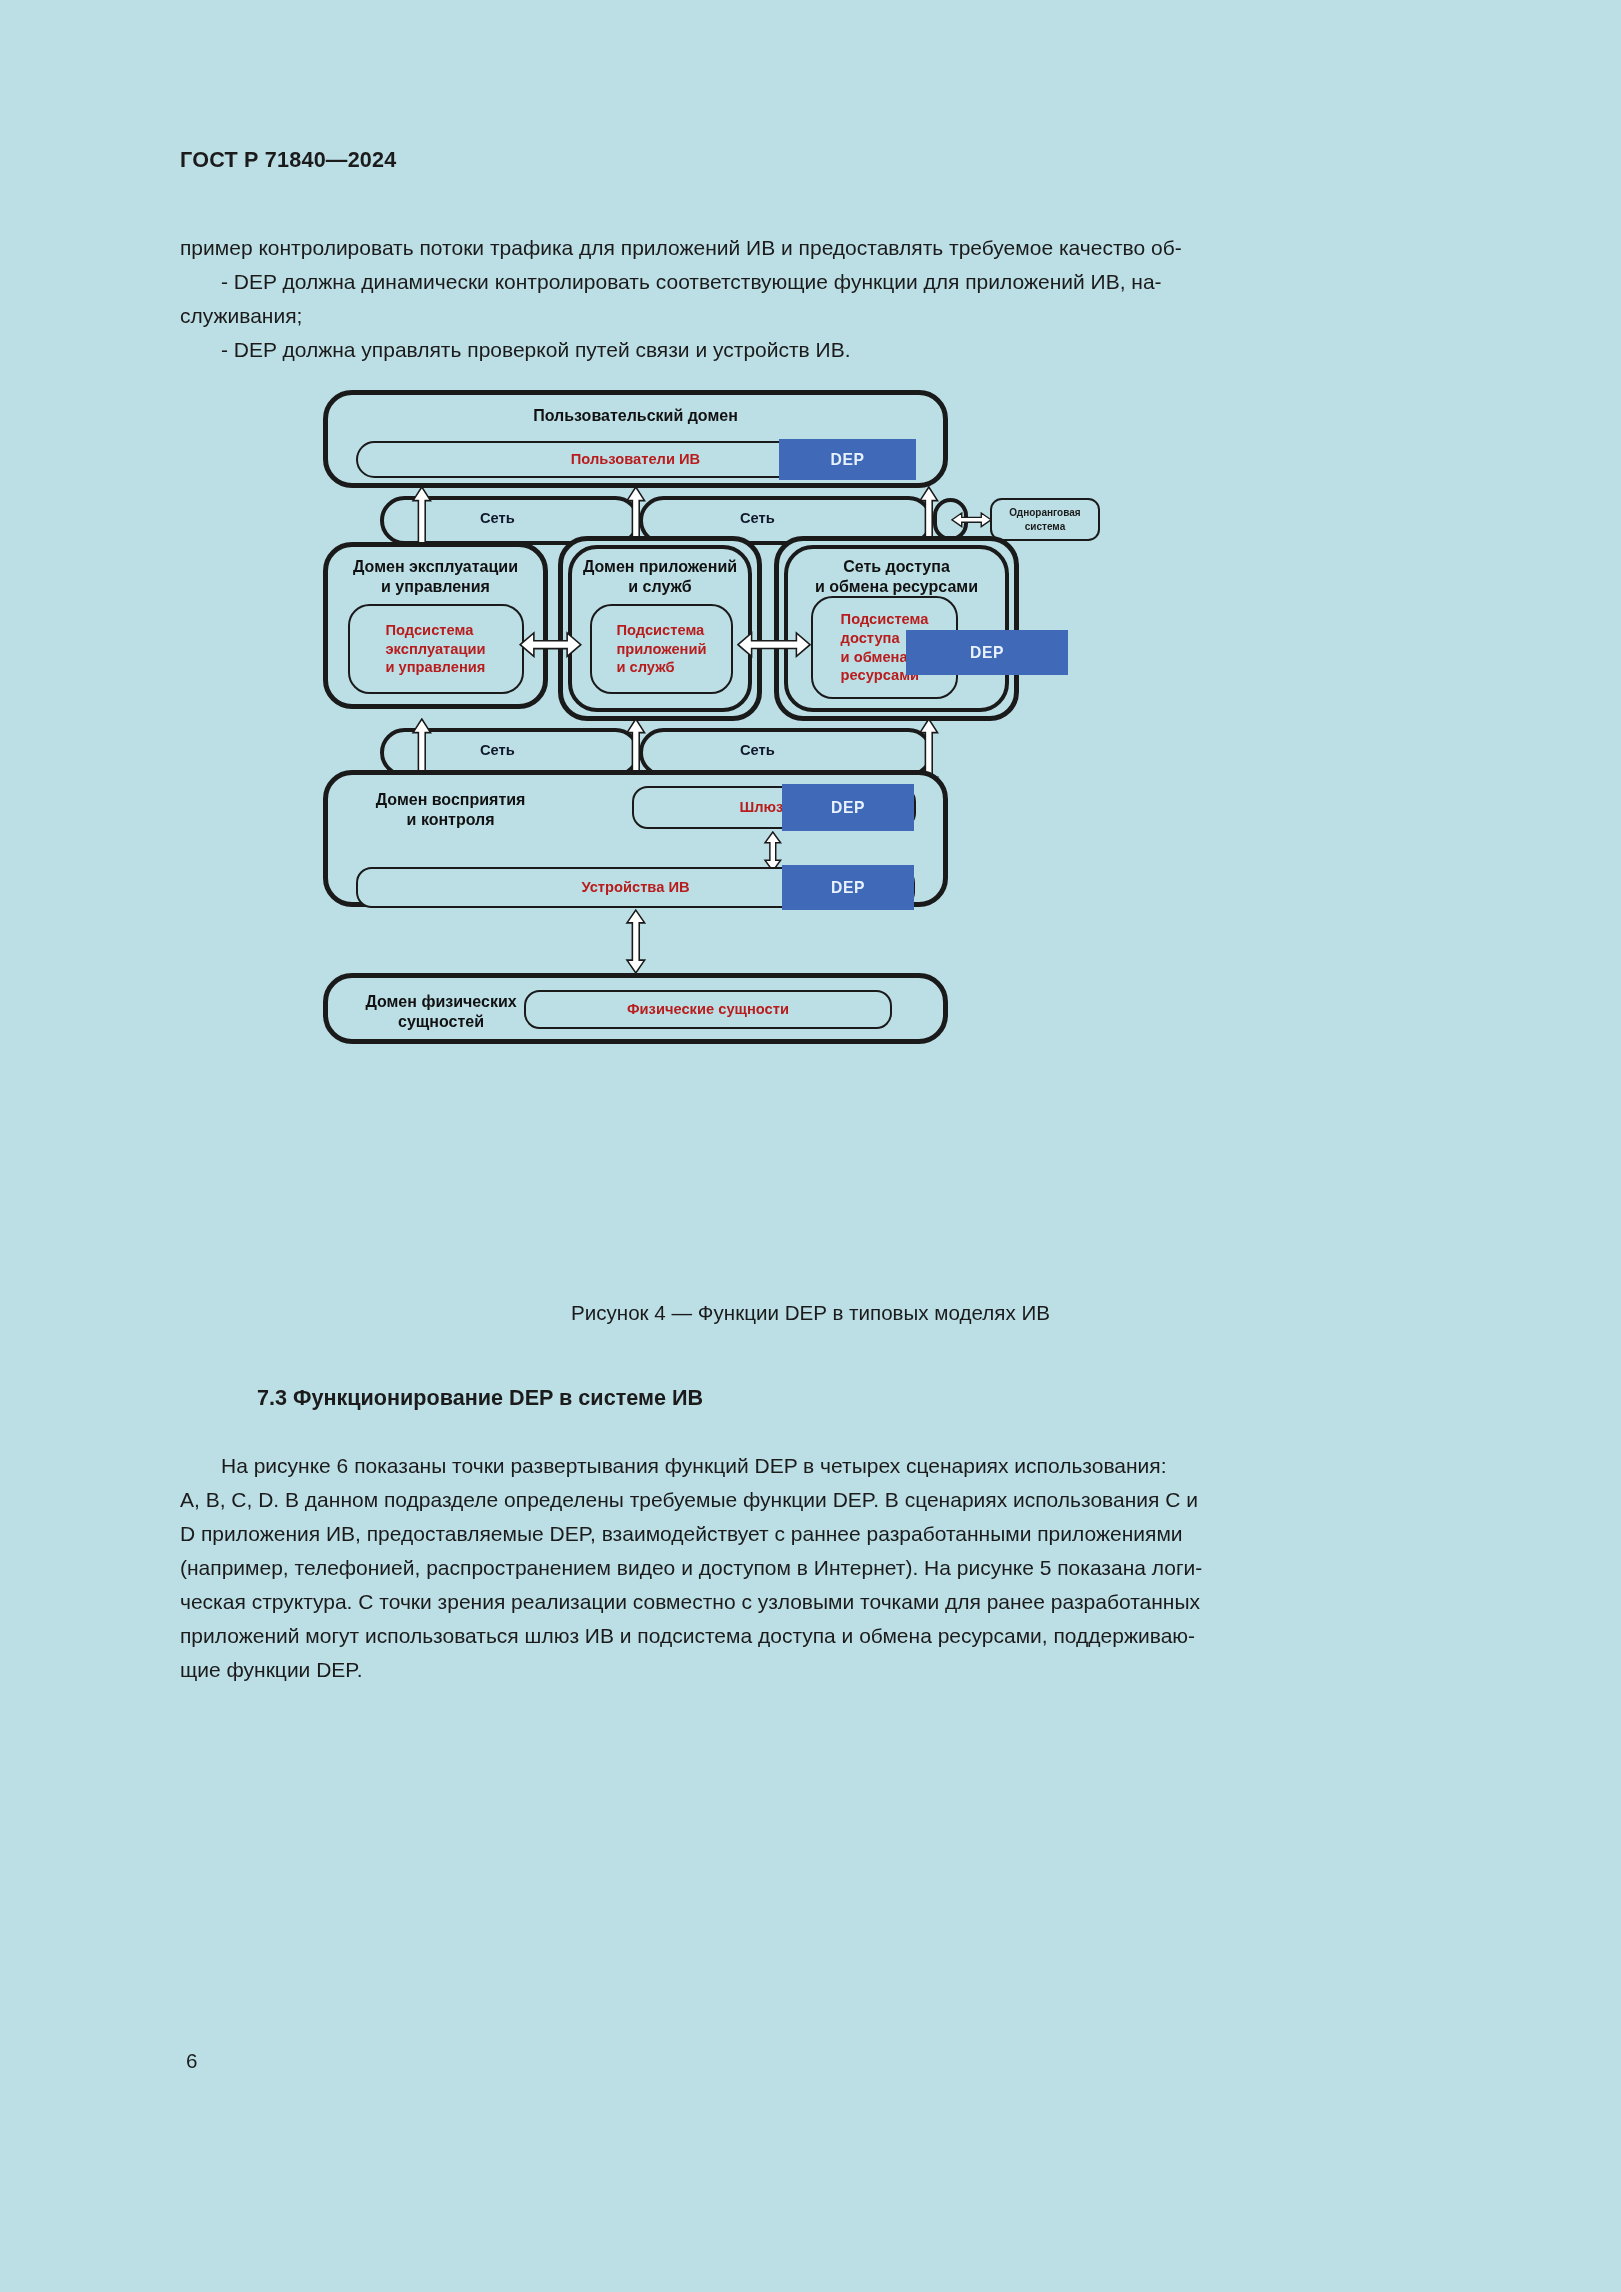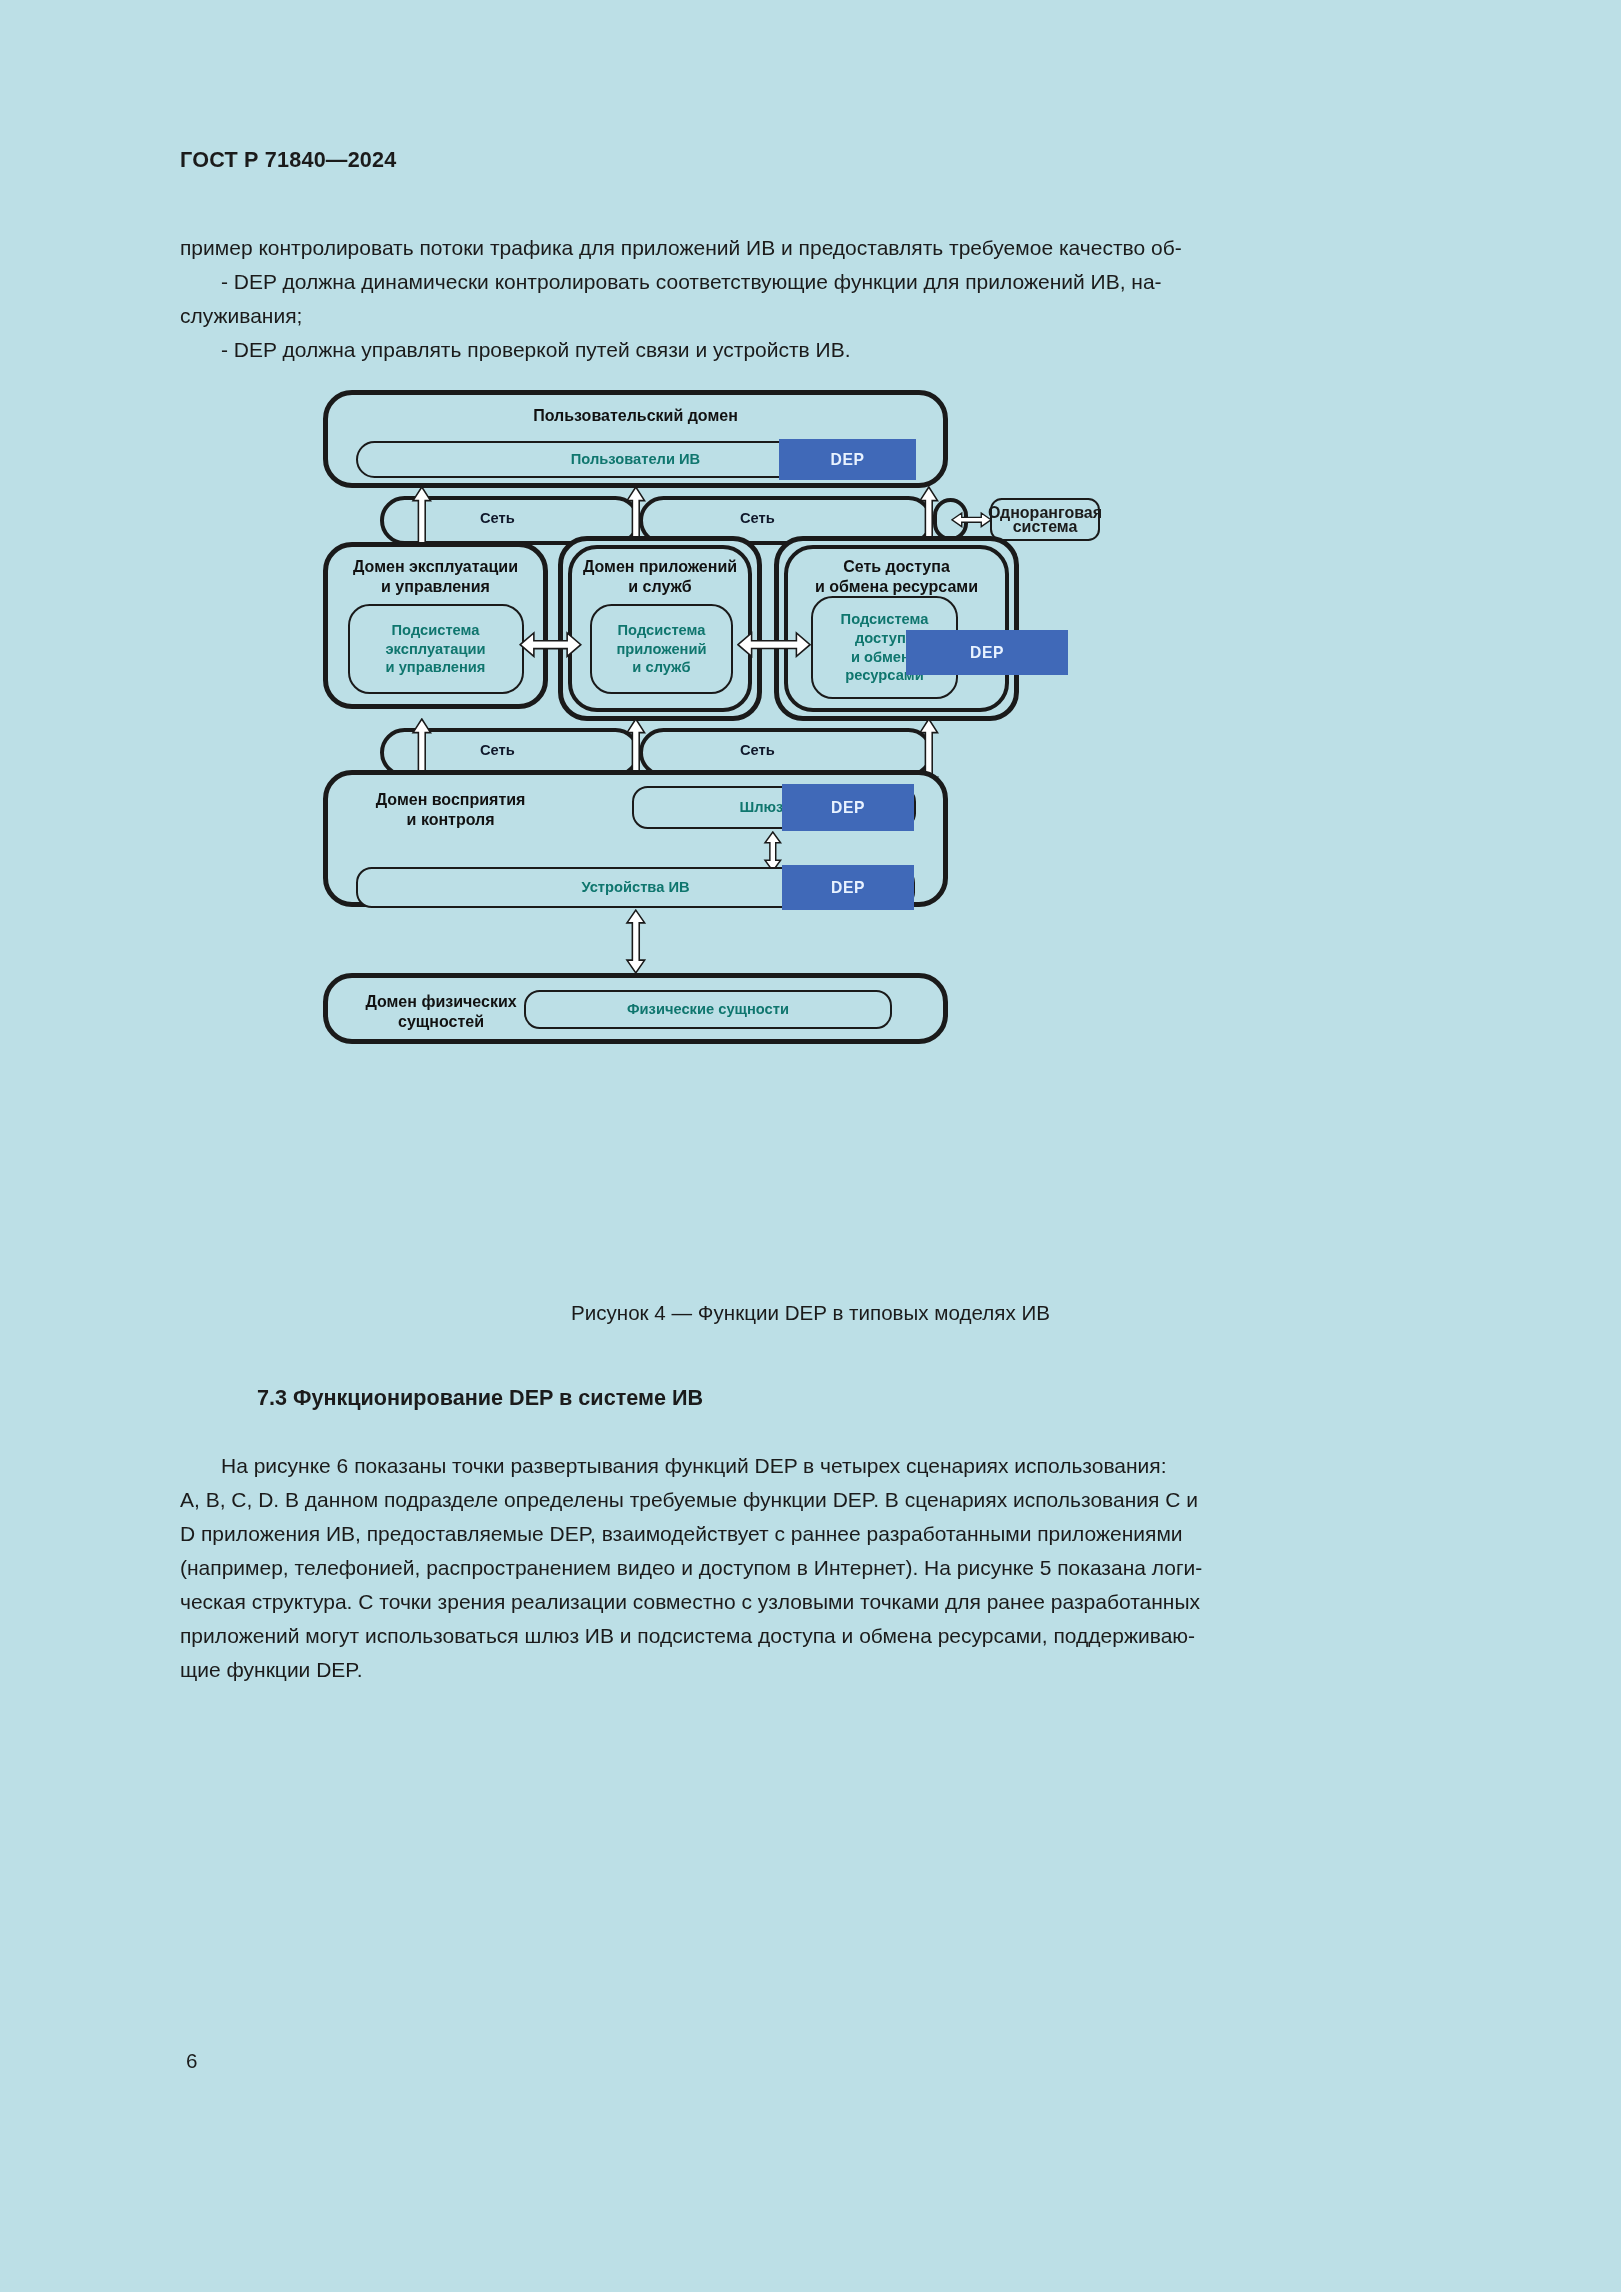--- a/index.html
+++ b/index.html
@@ -62,23 +62,23 @@
   }
 
   
   .sub {
     position:absolute;
     border:2px solid #1a1a1a;
     border-radius:21.6px;
     background:#bcdfe6;
     box-sizing:border-box;
     display:flex; align-items:center; justify-content:center;
-    text-align:center;
+    text-align:left;
     font-size:14.7px; font-weight:bold; line-height:18.6px;
-    color:#0f766e;
+    color:#b91c1c;
   }
   .sub.sm { border-radius:15.7px; }
 
   
   .dep {
     position:absolute;
     background:#4069b8;
     color:#e8f2ff;
     font-size:15.7px; font-weight:bold;
     display:flex; align-items:center; justify-content:center;
@@ -99,21 +99,21 @@
   }
 
   
   .peer {
     position:absolute;
     border:2.9px solid #1a1a1a;
     border-radius:11.8px;
     background:#bcdfe6;
     box-sizing:border-box;
     display:flex; align-items:center; justify-content:center;
-    text-align:center; font-size:16px; font-weight:bold; line-height:13.7px;
+    text-align:center; font-size:10px; font-weight:bold; line-height:13.7px;
   }
 
   
   .arrow { position:absolute; }
   .arrow svg { display:block; }
 </style>
 </head>
 <body>
 
 <div class="page">

